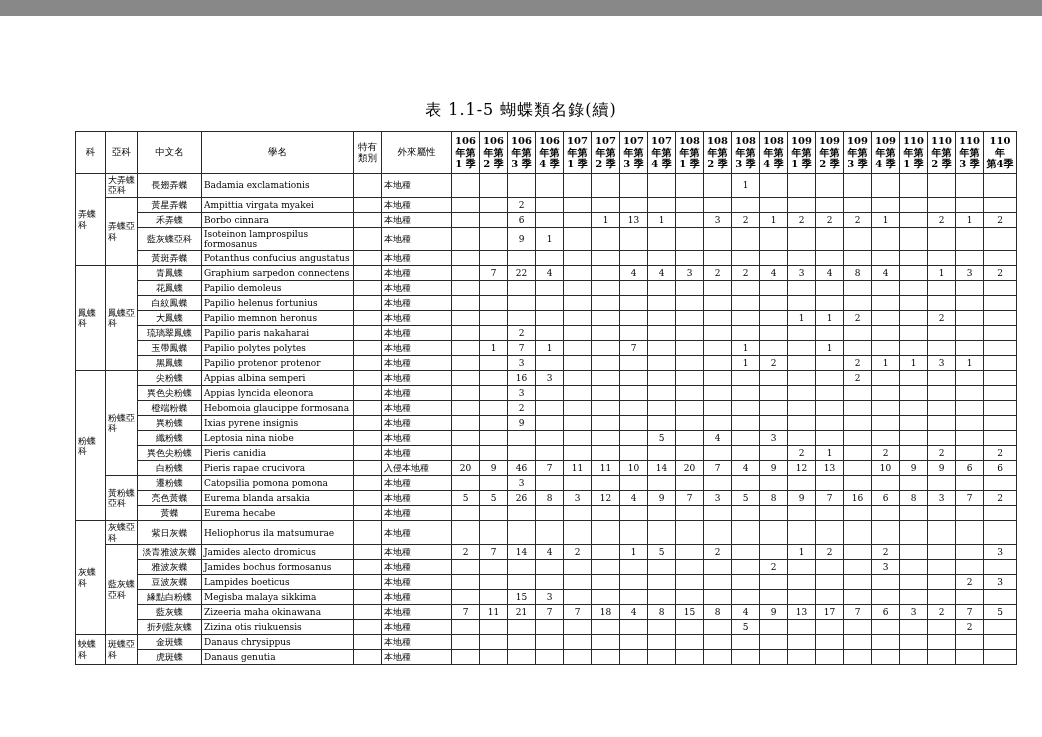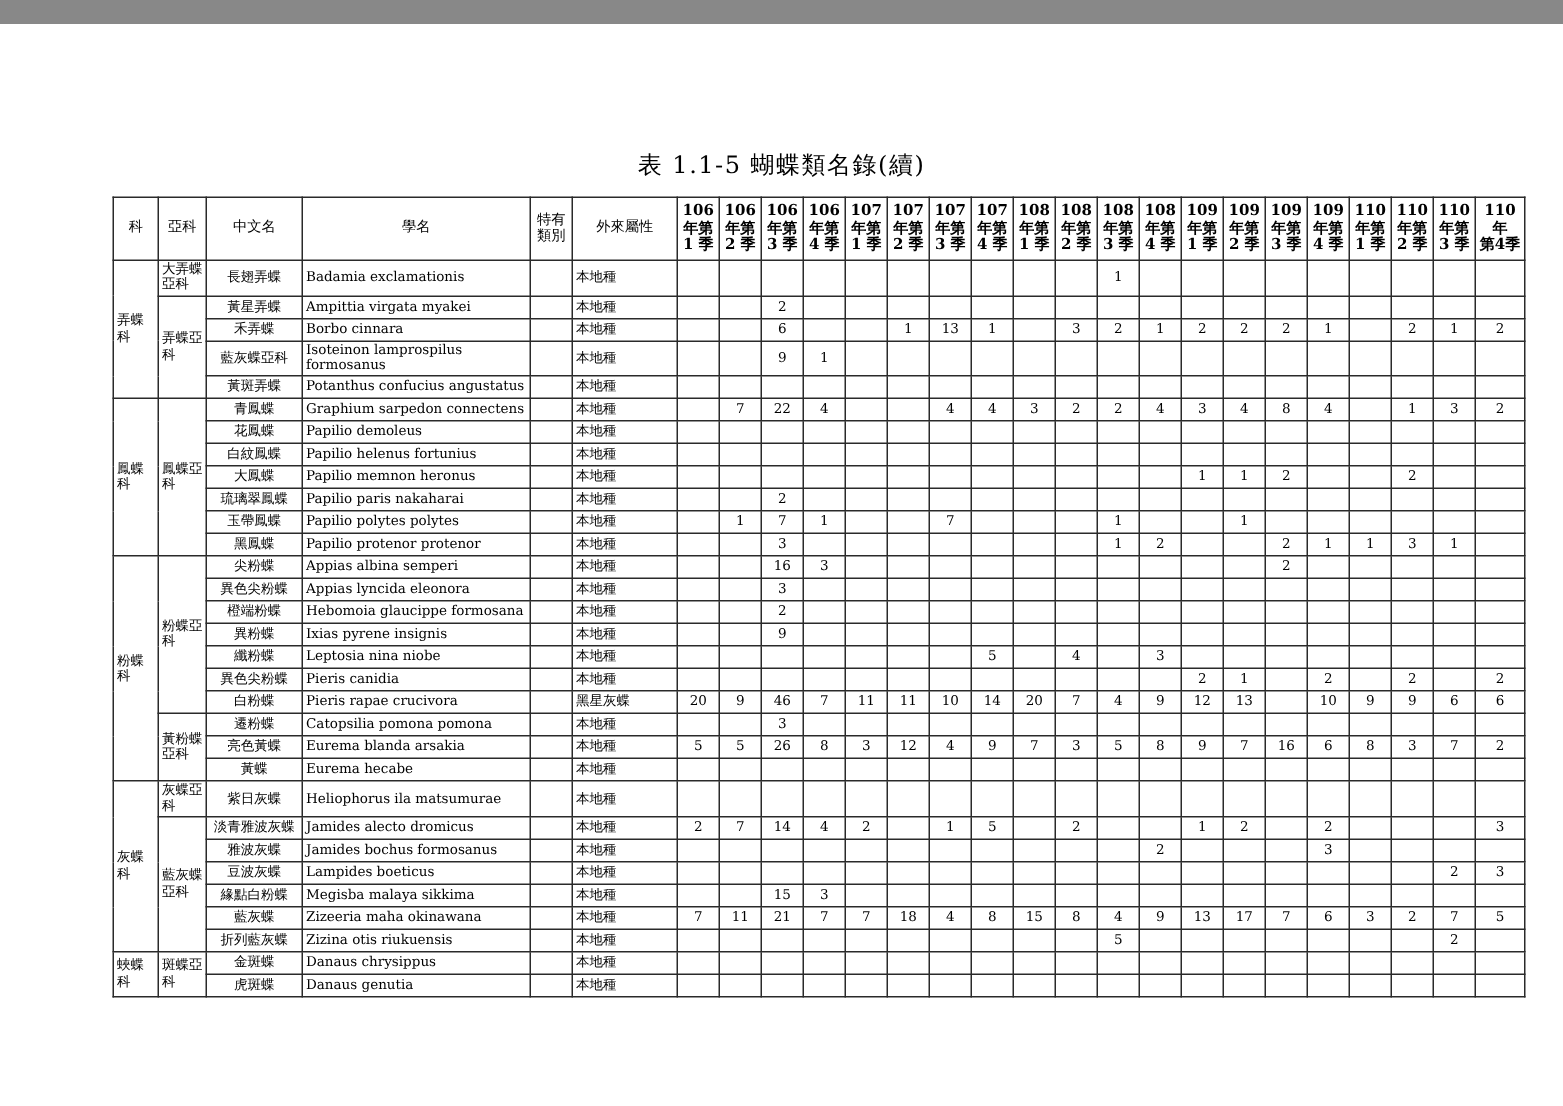--- a/index.html
+++ b/index.html
@@ -589,21 +589,21 @@
           <td class="cnt">2</td>
           <td class="cnt"></td>
           <td class="cnt">2</td>
           <td class="cnt"></td>
           <td class="cnt">2</td>
         </tr>
         <tr class="species-row">
           <td class="cn">白粉蝶</td>
           <td class="sci">Pieris rapae crucivora</td>
           <td class="endemic"></td>
-          <td class="origin">黑星灰蝶</td>
+          <td class="origin">入侵本地種</td>
           <td class="cnt">20</td>
           <td class="cnt">9</td>
           <td class="cnt">46</td>
           <td class="cnt">7</td>
           <td class="cnt">11</td>
           <td class="cnt">11</td>
           <td class="cnt">10</td>
           <td class="cnt">14</td>
           <td class="cnt">20</td>
           <td class="cnt">7</td>

